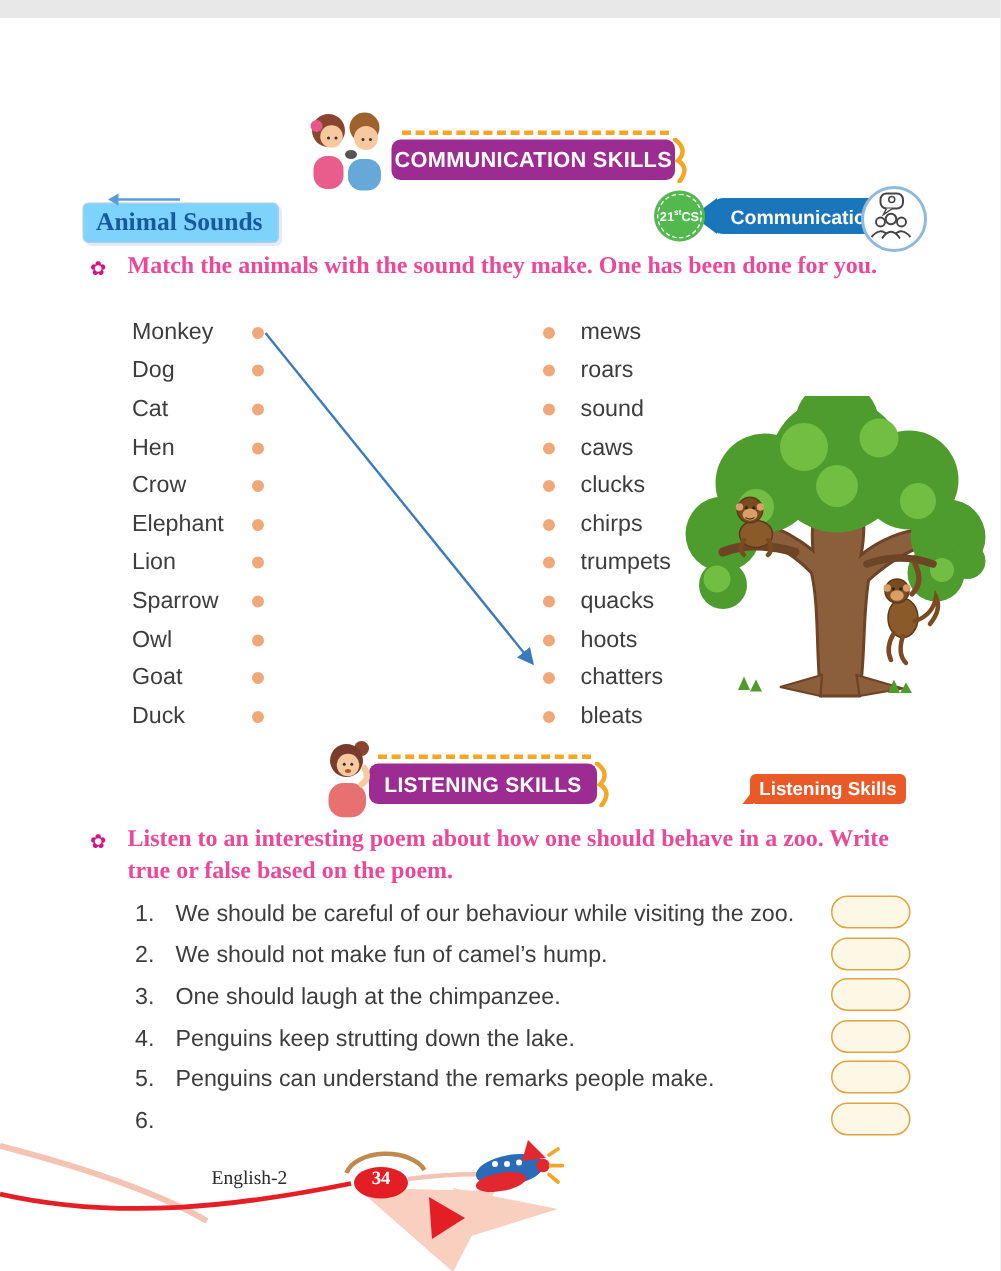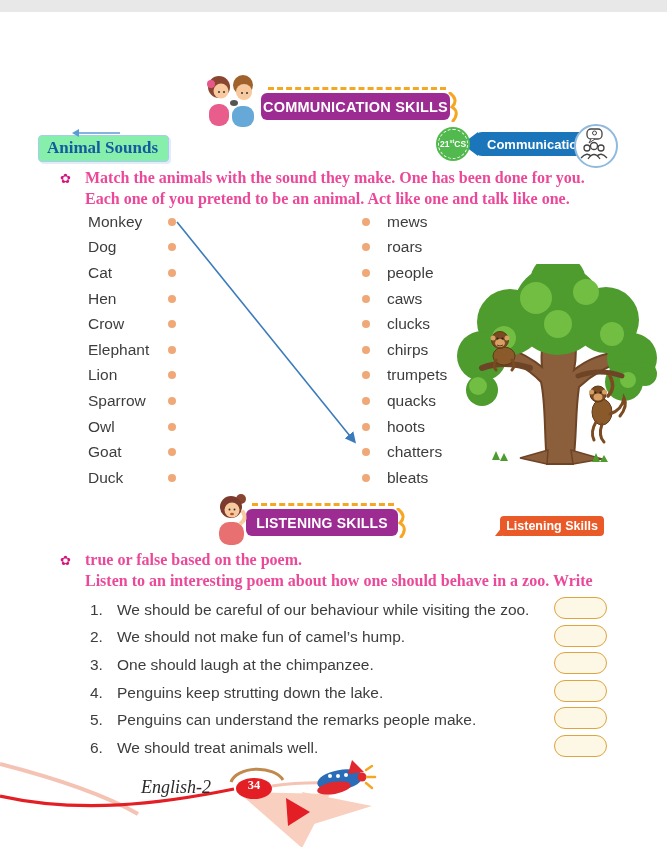--- a/index.html
+++ b/index.html
@@ -10,23 +10,23 @@
   .banner{position:absolute;background:#9C2B92;border-radius:6px;color:#fff;font-weight:bold;
           display:flex;align-items:center;justify-content:center;letter-spacing:.2px;z-index:2;}
   .banner-comm{left:261px;top:81px;width:189px;height:27px;font-size:14.5px;}
   .banner-listen{left:246px;top:497px;width:152px;height:27px;font-size:14px;}
   .dash{position:absolute;border-top:3px dashed #F5A623;z-index:1;}
   .dash-comm{left:268px;top:75px;width:178px;}
   .dash-listen{left:252px;top:491px;width:142px;}
   .swirl{position:absolute;z-index:3;}
 
   
-  .heading-box{position:absolute;left:38px;top:123px;border:1.5px solid #A9CCEC;border-radius:4px;
+  .heading-box{position:absolute;left:55px;top:123px;border:1.5px solid #A9CCEC;border-radius:4px;
                padding:2px 10px 3px 8px;color:#15599F;font-weight:bold;font-size:17px;
-               font-family:"Liberation Serif",serif;box-shadow:2px 2px 0 rgba(170,200,235,.35);background:#86efac;}
+               font-family:"Liberation Serif",serif;box-shadow:2px 2px 0 rgba(170,200,235,.35);background:#7dd3fc;}
 
   
   .badge-green{position:absolute;left:436px;top:115px;width:34px;height:34px;border-radius:50%;
                background:#52B94E;color:#fff;font-weight:bold;z-index:3;
                display:flex;align-items:center;justify-content:center;}
   .badge-green .ring{position:absolute;inset:2px;border:1px dashed #fff;border-radius:50%;}
   .badge-green .txt{font-size:8.5px;line-height:1;}
   .badge-green sup{font-size:5.5px;}
   .comm-arrow{position:absolute;left:462px;top:120px;width:0;height:0;z-index:2;
               border-top:12px solid transparent;border-bottom:12px solid transparent;
@@ -58,21 +58,21 @@
   .stmts{position:absolute;left:90px;top:584px;width:470px;display:flex;flex-direction:column;}
   .stmt{height:27.6px;display:flex;align-items:center;font-size:15.5px;color:#3D3D3D;}
   .stmt .num{width:27px;flex:none;}
   .pills{position:absolute;left:554px;top:585px;display:flex;flex-direction:column;}
   .pill{box-sizing:border-box;width:53px;height:22px;border:1.5px solid #DFA33F;border-radius:11px;
         background:#FDF7E6;margin-bottom:5.6px;}
 
   
   .footer-svg{position:absolute;left:0;top:740px;width:420px;height:107px;}
   .footer-book{position:absolute;left:141px;top:765px;font-family:"Liberation Serif",serif;
-               font-style:italic;font-size:18px;color:#2b2b2b;z-index:3;}
+               font-size:13px;color:#2b2b2b;z-index:3;}
   .page-oval{position:absolute;left:236px;top:766px;width:36px;height:21px;border-radius:50%;
              background:#E31E24;color:#fff;font-family:"Liberation Serif",serif;font-weight:bold;
              font-size:12.5px;display:flex;align-items:flex-start;justify-content:center;z-index:3;}
 </style>
 </head>
 <body>
 
 <div class="page">
 
   <div class="dash dash-comm"></div>
@@ -123,21 +123,20 @@
       <circle cx="18" cy="20" r="3.5" fill="#fff" stroke="#444" stroke-width="1.3"></circle>
       <path d="M5 32 Q11 25 16 31" fill="#fff" stroke="#444" stroke-width="1.3"></path>
       <path d="M20 31 Q25 25 31 32" fill="#fff" stroke="#444" stroke-width="1.3"></path>
       <path d="M12 33 Q18 24 24 33" fill="#fff" stroke="#444" stroke-width="1.3"></path>
     </svg>
   </div>
 
   <span class="flower" style="left:60px;top:160px">✿</span>
   <div class="instr" style="left:85px;top:156px;width:545px">
     <div>Match the animals with the sound they make. One has been done for you.</div>
-    <div>Each one of you pretend to be an animal. Act like one and talk like one.</div>
   </div>
 
   <div class="mcol" style="left:88px;top:197px">
     <div class="cell">Monkey</div>
     <div class="cell">Dog</div>
     <div class="cell">Cat</div>
     <div class="cell">Hen</div>
     <div class="cell">Crow</div>
     <div class="cell">Elephant</div>
     <div class="cell">Lion</div>
@@ -212,21 +211,21 @@
     <div class="cell">
         <span class="dot"></span>
       </div>
     <div class="cell">
         <span class="dot"></span>
       </div>
   </div>
   <div class="mcol" style="left:387px;top:197px">
     <div class="cell">mews</div>
     <div class="cell">roars</div>
-    <div class="cell">people</div>
+    <div class="cell">sound</div>
     <div class="cell">caws</div>
     <div class="cell">clucks</div>
     <div class="cell">chirps</div>
     <div class="cell">trumpets</div>
     <div class="cell">quacks</div>
     <div class="cell">hoots</div>
     <div class="cell">chatters</div>
     <div class="cell">bleats</div>
   </div>
 
@@ -300,22 +299,22 @@
     <rect x="6" y="29" width="25" height="23" rx="10" fill="#E87070"></rect>
     <path d="M28 30 Q34 26 30 19" stroke="#F8C99E" stroke-width="4" fill="none" stroke-linecap="round"></path>
   </svg>
   <div class="tag">
     <span class="notch"></span>
     <span>Listening Skills</span>
   </div>
 
   <span class="flower" style="left:60px;top:542px">✿</span>
   <div class="instr" style="left:85px;top:538px;width:555px">
+    <div>Listen to an interesting poem about how one should behave in a zoo. Write</div>
     <div>true or false based on the poem.</div>
-    <div>Listen to an interesting poem about how one should behave in a zoo. Write</div>
   </div>
 
   <div class="stmts">
     <div class="stmt">
       <span class="num">1.</span>
       <span>We should be careful of our behaviour while visiting the zoo.</span>
     </div>
     <div class="stmt">
       <span class="num">2.</span>
       <span>We should not make fun of camel’s hump.</span>
@@ -327,21 +326,20 @@
     <div class="stmt">
       <span class="num">4.</span>
       <span>Penguins keep strutting down the lake.</span>
     </div>
     <div class="stmt">
       <span class="num">5.</span>
       <span>Penguins can understand the remarks people make.</span>
     </div>
     <div class="stmt">
       <span class="num">6.</span>
-      <span>We should treat animals well.</span>
     </div>
   </div>
   <div class="pills">
     <div class="pill"></div>
     <div class="pill"></div>
     <div class="pill"></div>
     <div class="pill"></div>
     <div class="pill"></div>
     <div class="pill"></div>
   </div>

